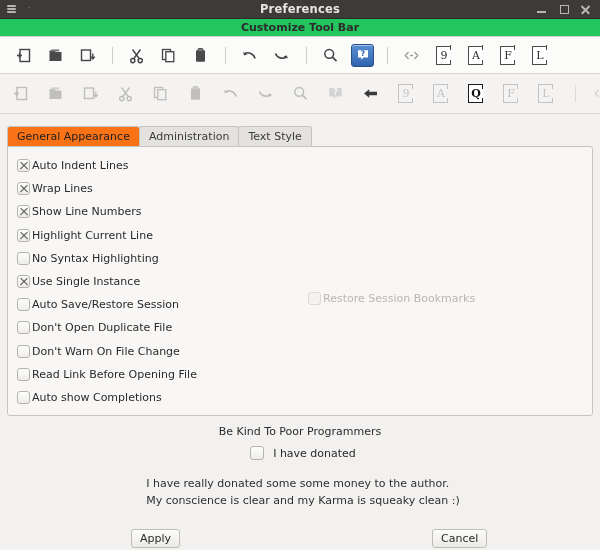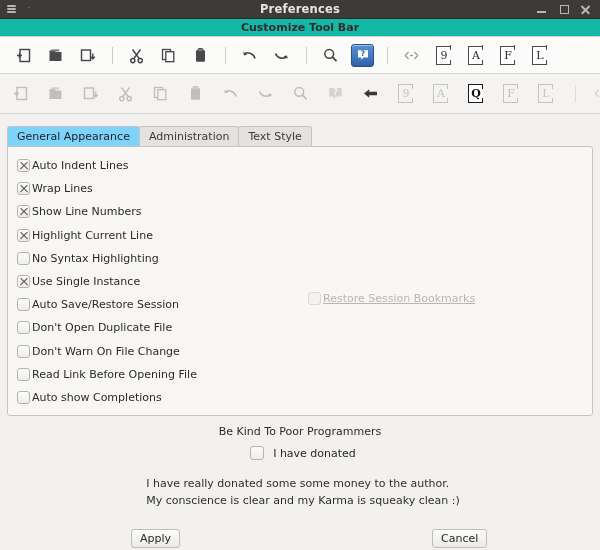--- a/index.html
+++ b/index.html
@@ -78,21 +78,21 @@
     content:""; position:absolute; left:0; top:5px;
     width:11px; height:1.5px; background:#cfcecb;
   }
   .wbtn.close::before { transform: rotate(45deg); }
   .wbtn.close::after  { transform: rotate(-45deg); }
 
   
   .subheader {
     flex: 0 0 auto;
     height: 17px;
-    background: #14b8a6;
+    background: #22c55e;
     display: flex; align-items: center; justify-content: center;
     font-size: 11px;
     font-weight: bold;
     color: #2c2c2c;
   }
 
   
   .toolbar {
     flex: 0 0 auto;
     height: 38px;
@@ -182,21 +182,21 @@
     color: #3a3a3a;
     background: #e4e2df;
     border: 1px solid #c6c4c0;
     border-bottom: none;
     border-radius: 3px 3px 0 0;
     margin-right: -1px;
     cursor: pointer;
     box-sizing: border-box;
   }
   .tab.active {
-    background: #7dd3fc;
+    background: #f97316;
     color: #1f1f1f;
     position: relative;
     z-index: 3;
     border-color:#c6c4c0;
   }
 
   
   .panel {
     flex: 0 0 auto;
     margin: 0 7px 0 7px;
@@ -239,21 +239,21 @@
   .cbox.checked::before, .cbox.checked::after {
     content:"";
     position:absolute;
     left: 0.5px; top: 5px;
     width: 10px; height: 1.4px;
     background: #55544f;
   }
   .cbox.checked::before { transform: rotate(45deg); }
   .cbox.checked::after  { transform: rotate(-45deg); }
   .chkrow.disabled { cursor: default; }
-  .chkrow.disabled .lbl { color: #b9b7b3; text-decoration: underline; }
+  .chkrow.disabled .lbl { color: #b9b7b3; }
   .chkrow.disabled .cbox { border-color:#dcdad6; background:#f4f3f1; }
 
   
   .donate {
     flex: 1 1 auto;
     display: flex;
     flex-direction: column;
     align-items: center;
     padding-top: 9px;
   }

